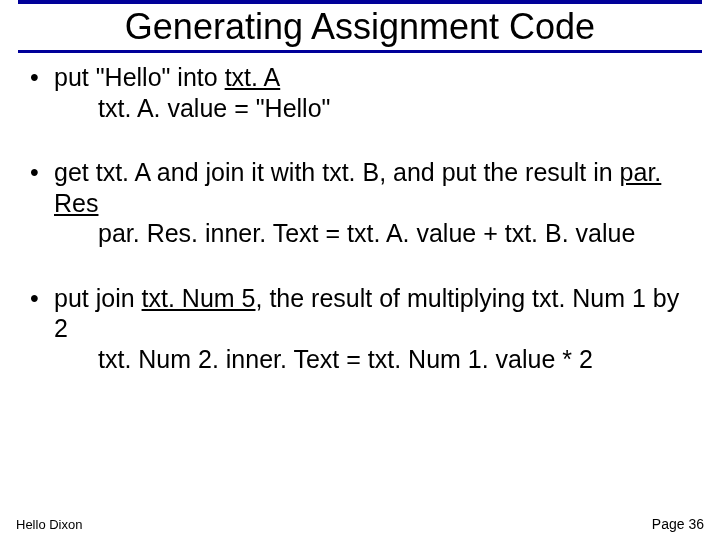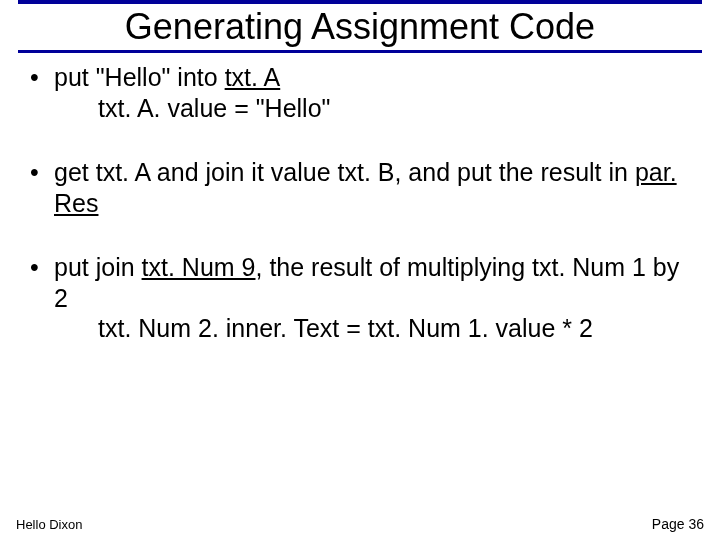--- a/index.html
+++ b/index.html
@@ -99,28 +99,29 @@
       <div class="dot">•</div>
       <div class="content">
         <span>put "Hello" into </span><u>txt. A</u>
         <div class="sub">txt. A. value = "Hello"</div>
       </div>
     </div>
 
     <div class="bullet" style="margin-top:28px;">
       <div class="dot">•</div>
       <div class="content">
-        <span>get txt. A and join it value txt. B, and put the result in </span><u>par. Res</u>
+        <span>get txt. A and join it with txt. B, and put the result in </span><u>par. Res</u>
+        <div class="sub">par. Res. inner. Text = txt. A. value + txt. B. value</div>
       </div>
     </div>
 
     <div class="bullet" style="margin-top:28px;">
       <div class="dot">•</div>
       <div class="content">
-        <span>put join </span><u>txt. Num 9</u><span>, the result of multiplying txt. Num 1 by 2</span>
+        <span>put join </span><u>txt. Num 5</u><span>, the result of multiplying txt. Num 1 by 2</span>
         <div class="sub">txt. Num 2. inner. Text = txt. Num 1. value * 2</div>
       </div>
     </div>
 
   </div>
 
   <div class="footer-left">Hello Dixon</div>
   <div class="footer-right">Page 36</div>
 </div>
 

